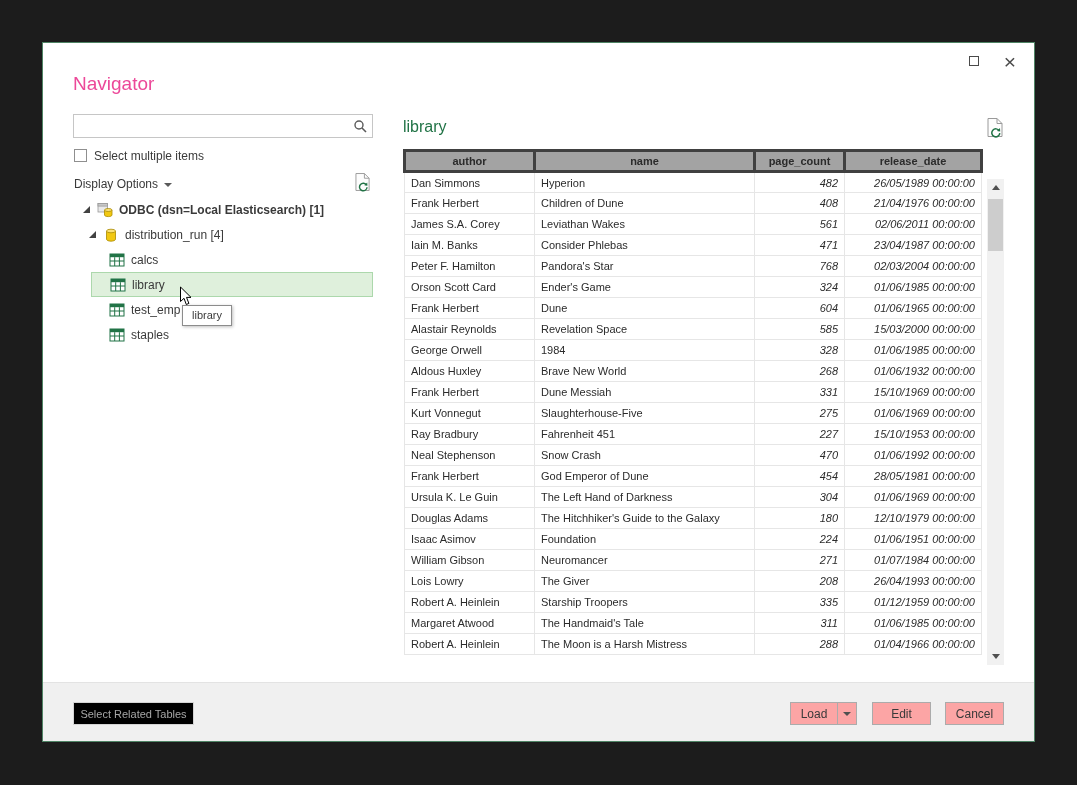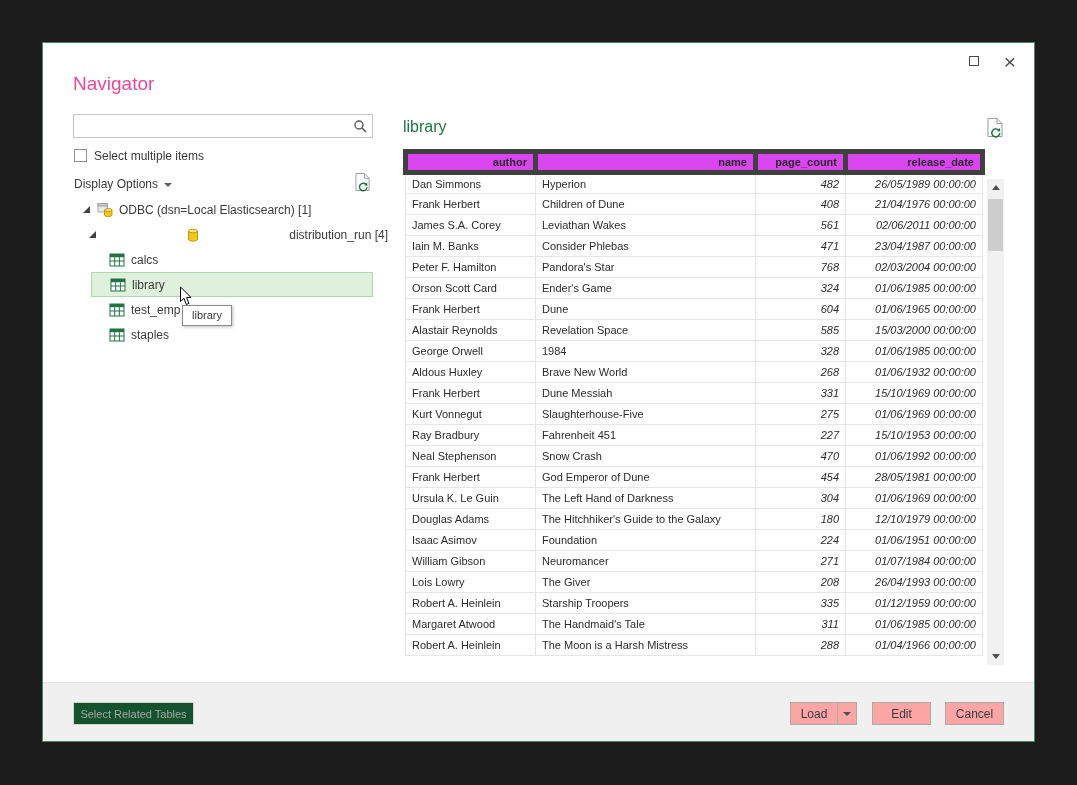--- a/index.html
+++ b/index.html
@@ -40,22 +40,22 @@
   .checkbox { width: 13px; height: 13px; border: 1px solid #8f8f8f; background: #fff; display: inline-block; }
 
   
   .opts-row { position: absolute; left: 31px; top: 134px; display: flex; align-items: center; gap: 6px; font-size: 12px; }
   .caret-down { width: 0; height: 0; border-left: 4px solid transparent; border-right: 4px solid transparent; border-top: 4px solid #5a5a5a; margin-top: 2px; }
   .left-refresh { position: absolute; left: 312px; top: 129px; }
 
   
   .tree { position: absolute; left: 0; top: 154px; width: 345px; }
   .tree-row { height: 25px; display: flex; align-items: center; font-size: 12px; color: #3a3a3a; }
-  .tree-row.level0 { margin-left: 40px; }
-  .tree-row.level1 { margin-left: 46px; justify-content: space-between; }
+  .tree-row.level0 { margin-left: 40px; font-weight: bold; }
+  .tree-row.level1 { margin-left: 46px; }
   .tree-row.level2 { margin-left: 48px; width: 282px; padding-left: 18px; }
   .tree-row.selected { background: #DFF0DC; border: 1px solid #ACD8AC; }
   .expander { width: 0; height: 0; border-left: 7px solid transparent; border-bottom: 7px solid #424242; margin-right: 7px; flex: none; }
   .tree-icon { width: 16px; height: 16px; margin-right: 6px; flex: none; display: flex; align-items: center; }
   .tree-label { white-space: nowrap; }
 
   .cursor-arrow { position: absolute; left: 136px; top: 243px; z-index: 5; }
   .tooltip {
     position: absolute; left: 139px; top: 262px; z-index: 6;
     background: #fff; border: 1px solid #8c8c8c; padding: 3px 9px 4px 9px;
@@ -67,21 +67,21 @@
   .preview-refresh { position: absolute; left: 944px; top: 74px; }
 
   table.preview-table {
     position: absolute; left: 360px; top: 106px; width: 577px;
     border-collapse: collapse; table-layout: fixed; font-size: 11px; color: #2b2b2b;
     border: 1px solid #cfcfcf;
   }
   .preview-table th, .preview-table td {
     height: 21px; padding: 0 6px; overflow: hidden; white-space: nowrap; text-overflow: ellipsis;
   }
-  .preview-table th { background: #d946ef; border: 5px solid #404040; font-weight: bold; text-align: right; }
+  .preview-table th { background: #a3a3a3; border: 3px solid #404040; font-weight: bold; text-align: center; }
   .preview-table td { border: 1px solid #e6e6e6; background: #fff; }
   .preview-table .col0 { width: 130px; }
   .preview-table .col1 { width: 220px; }
   .preview-table .col2 { width: 90px; }
   .preview-table .col3 { width: 137px; }
   .preview-table td.col2, .preview-table td.col3 { text-align: right; font-style: italic; }
 
   
   .scrollbar { position: absolute; left: 944px; top: 136px; width: 17px; height: 486px; background: #f1f1f1; }
   .sb-btn { position: absolute; left: 0; width: 17px; height: 17px; display: flex; align-items: center; justify-content: center; }
@@ -90,21 +90,21 @@
   .sb-up::after { content: ''; border-left: 4px solid transparent; border-right: 4px solid transparent; border-bottom: 5px solid #505050; }
   .sb-down::after { content: ''; border-left: 4px solid transparent; border-right: 4px solid transparent; border-top: 5px solid #505050; }
   .sb-thumb { position: absolute; left: 1px; top: 20px; width: 15px; height: 52px; background: #cdcdcd; }
 
   
   .footer { position: absolute; left: 0; right: 0; bottom: 0; height: 59px; background: #f0f0f0; border-top: 1px solid #e3e3e3; }
   .btn {
     position: absolute; top: 19px; height: 23px; background: #fca5a5; border: 1px solid #ababab;
     font-size: 12px; color: #3a3a3a; display: flex; align-items: center; justify-content: center; white-space: nowrap;
   }
-  .btn-select-related { left: 30px; width: 121px; color: #a6a6a6; background: #14532d; border-color: #d4d4d4; font-size: 11px; }
+  .btn-select-related { left: 30px; width: 121px; color: #a6a6a6; background: #000000; border-color: #d4d4d4; font-size: 11px; }
   .btn-load { left: 747px; width: 48px; }
   .btn-load-arrow { left: 794px; width: 20px; }
   .btn-load-arrow::after { content: ''; border-left: 4px solid transparent; border-right: 4px solid transparent; border-top: 4px solid #505050; }
   .btn-edit { left: 829px; width: 59px; }
   .btn-cancel { left: 902px; width: 59px; }
 </style>
 </head>
 <body>
 
 <div class="dialog">

